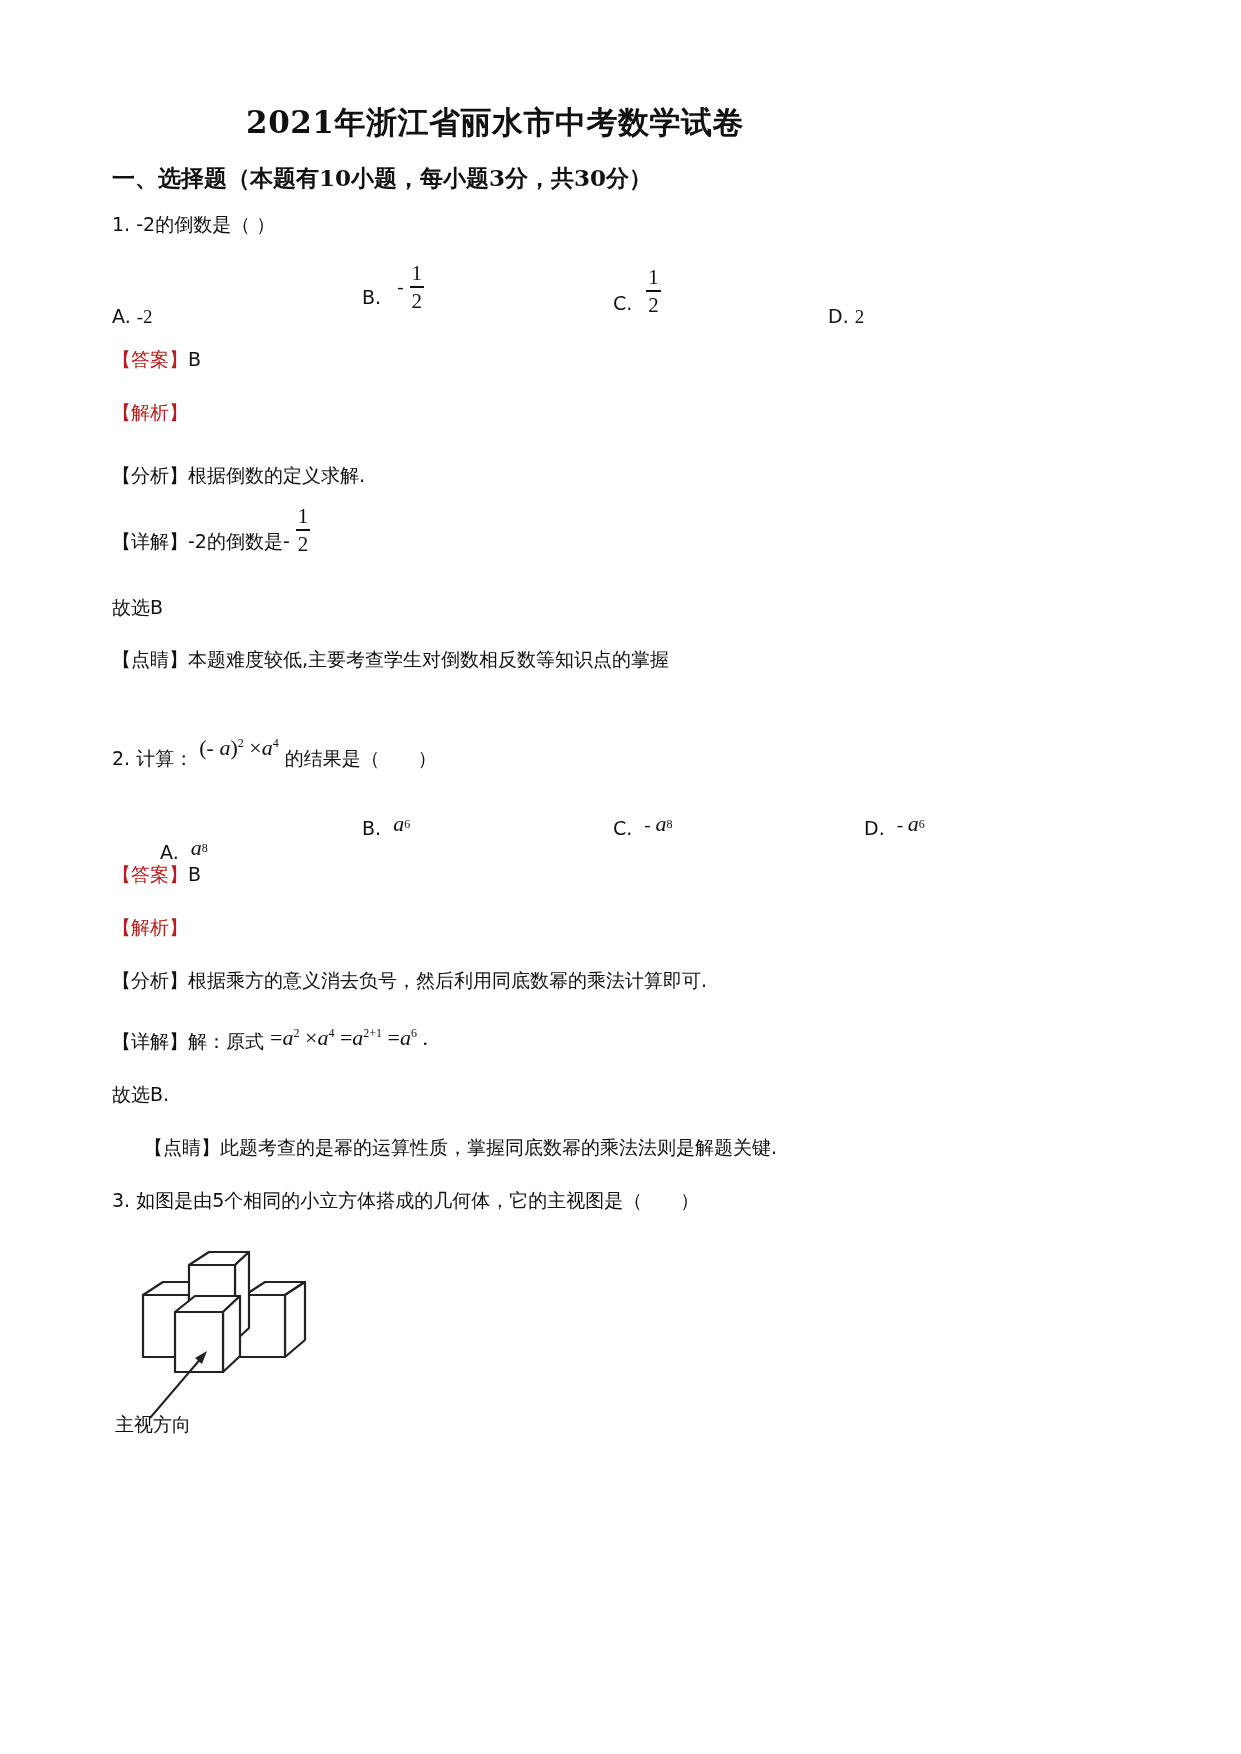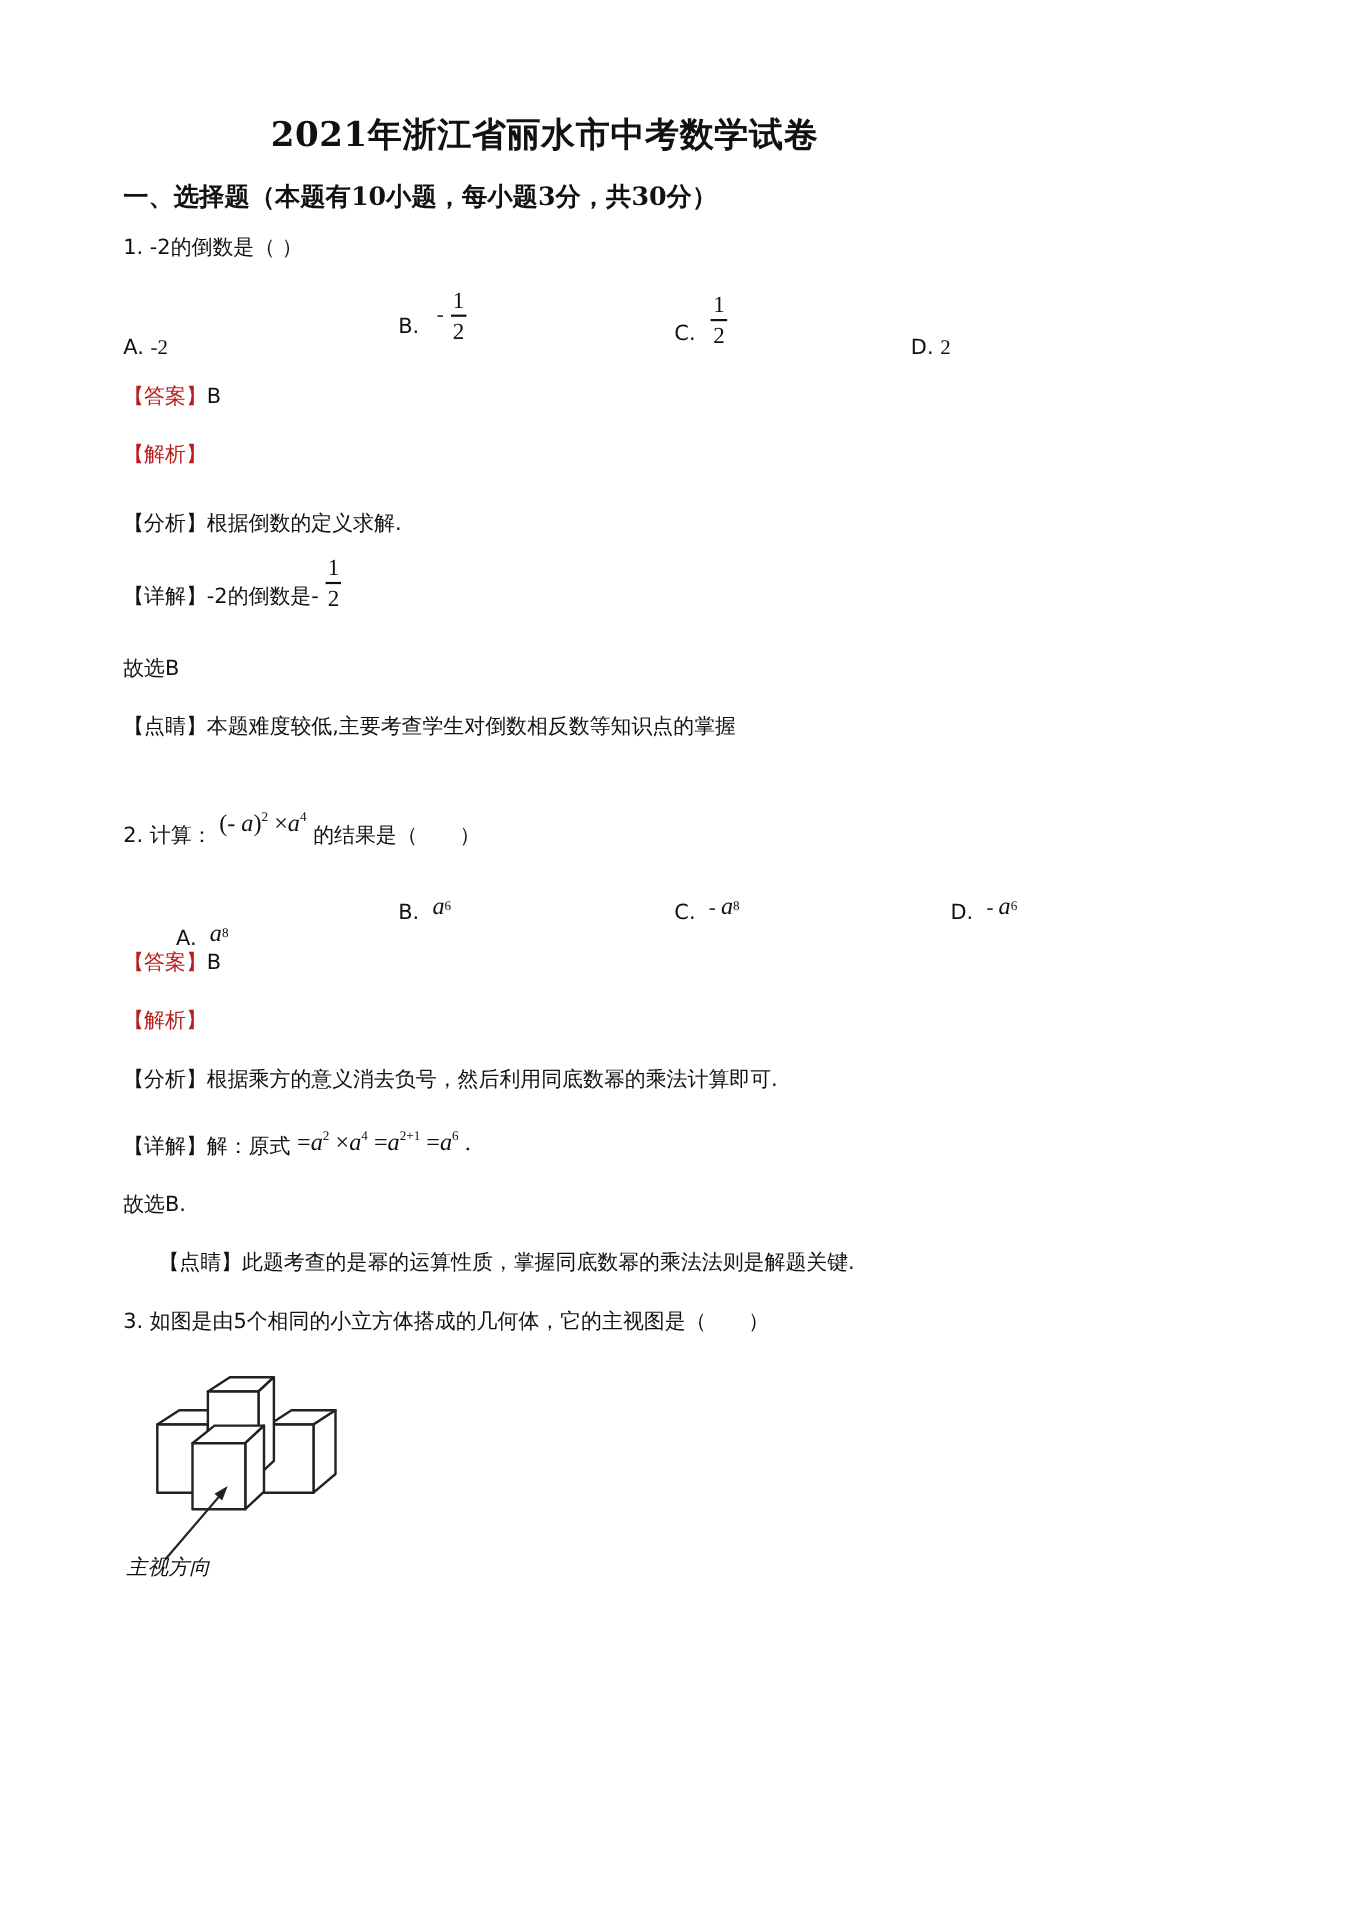--- a/index.html
+++ b/index.html
@@ -140,14 +140,14 @@
       <rect x="64" y="15" width="46" height="76"></rect>
 
       <polygon points="50,62 70,46 115,46 98,62"></polygon>
       <polygon points="98,62 115,46 115,106 98,122"></polygon>
       <rect x="50" y="62" width="48" height="60"></rect>
     </g>
 
     <line x1="25" y1="168" x2="78" y2="106" stroke="#222" stroke-width="2"></line>
     <polygon points="82,101 70,108 77,114" fill="#222"></polygon>
   </svg>
-  <div style="position:absolute;left:-10px;top:162px;font-size:19px;white-space:nowrap;font-style:italic;">主视方向</div>
+  <div style="position:absolute;left:-10px;top:162px;font-size:19px;white-space:nowrap;">主视方向</div>
 </div>
 
 </body></html>

